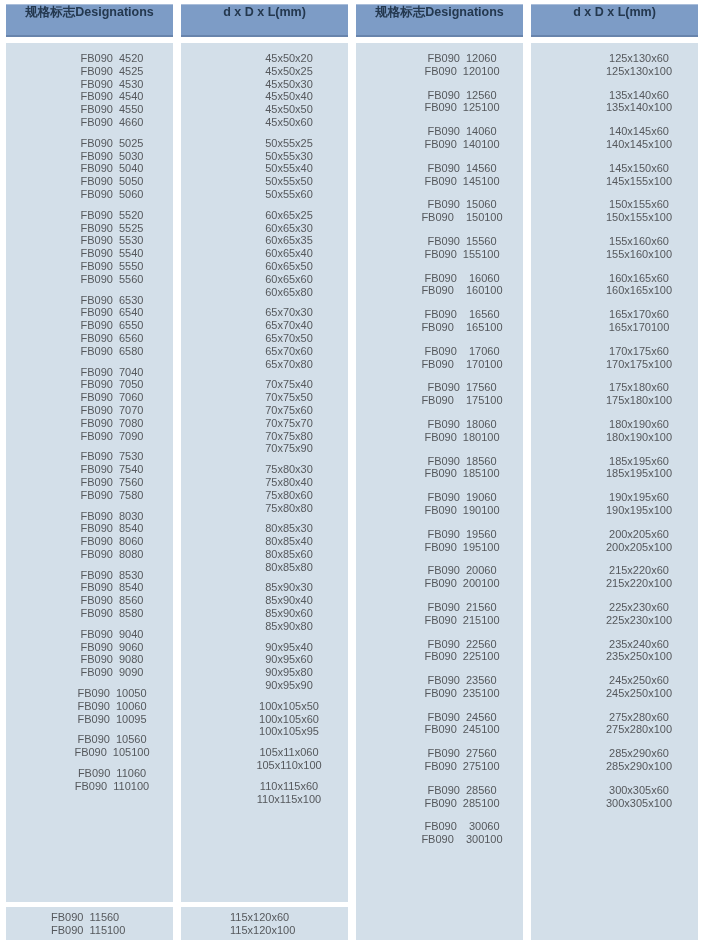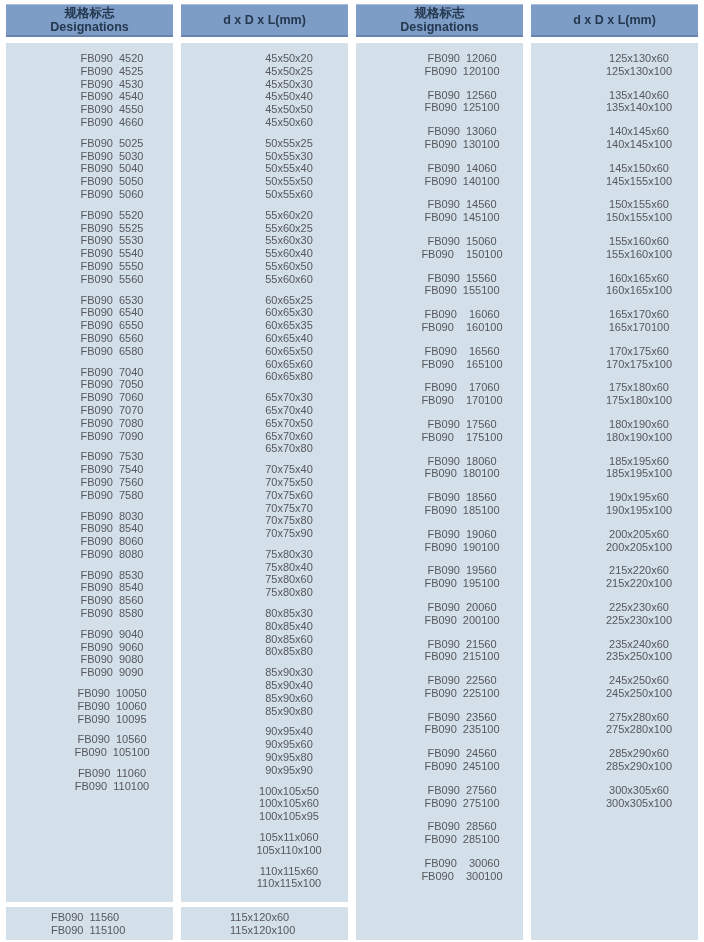--- a/index.html
+++ b/index.html
@@ -5,21 +5,21 @@
   html,body{margin:0;padding:0;background:#ffffff;}
   .page{
     width:704px;height:942px;box-sizing:border-box;overflow:hidden;
     background:#ffffff;display:flex;gap:8px;padding:4px 6px 2px 6px;
     font-family:"Liberation Sans",sans-serif;
   }
   .col{flex:1 1 0;min-width:0;display:flex;flex-direction:column;}
   .hdr{
     flex:0 0 33px;height:33px;box-sizing:border-box;
     background:#7d9cc6;color:#24384f;
-    display:flex;flex-direction:column;align-items:center;justify-content:center;
+    display:flex;flex-direction:row;justify-content:center;
     font-size:12.5px;font-weight:600;line-height:14px;
     border-bottom:2px solid rgba(30,50,80,0.22);
     border-top:1px solid rgba(255,255,255,0.35);
   }
   .bdy{
     background:#d3dfe9;box-sizing:border-box;
   }
   .bdy.main{flex:1 1 auto;margin-top:6px;padding:9px 0 6px 0;overflow:hidden;text-align:center;}
   .bdy.tail{flex:0 0 33px;margin-top:5px;padding:4px 0 2px 0;}
   .row{
@@ -140,28 +140,20 @@
           <div class="row">45x50x60</div>
         </div>
         <div class="grp">
           <div class="row">50x55x25</div>
           <div class="row">50x55x30</div>
           <div class="row">50x55x40</div>
           <div class="row">50x55x50</div>
           <div class="row">50x55x60</div>
         </div>
         <div class="grp">
-          <div class="row">55x60x20</div>
-          <div class="row">55x60x25</div>
-          <div class="row">55x60x30</div>
-          <div class="row">55x60x40</div>
-          <div class="row">55x60x50</div>
-          <div class="row">55x60x60</div>
-        </div>
-        <div class="grp">
           <div class="row">60x65x25</div>
           <div class="row">60x65x30</div>
           <div class="row">60x65x35</div>
           <div class="row">60x65x40</div>
           <div class="row">60x65x50</div>
           <div class="row">60x65x60</div>
           <div class="row">60x65x80</div>
         </div>
         <div class="grp">
           <div class="row">65x70x30</div>
@@ -232,24 +224,20 @@
     <div class="bdy main" id="r-des-main">
         <div class="grp">
           <div class="row">FB090 12060</div>
           <div class="row">FB090 120100</div>
         </div>
         <div class="grp">
           <div class="row">FB090 12560</div>
           <div class="row">FB090 125100</div>
         </div>
         <div class="grp">
-          <div class="row">FB090 13060</div>
-          <div class="row">FB090 130100</div>
-        </div>
-        <div class="grp">
           <div class="row">FB090 14060</div>
           <div class="row">FB090 140100</div>
         </div>
         <div class="grp">
           <div class="row">FB090 14560</div>
           <div class="row">FB090 145100</div>
         </div>
         <div class="grp">
           <div class="row">FB090 15060</div>
           <div class="row">FB090  150100</div>

